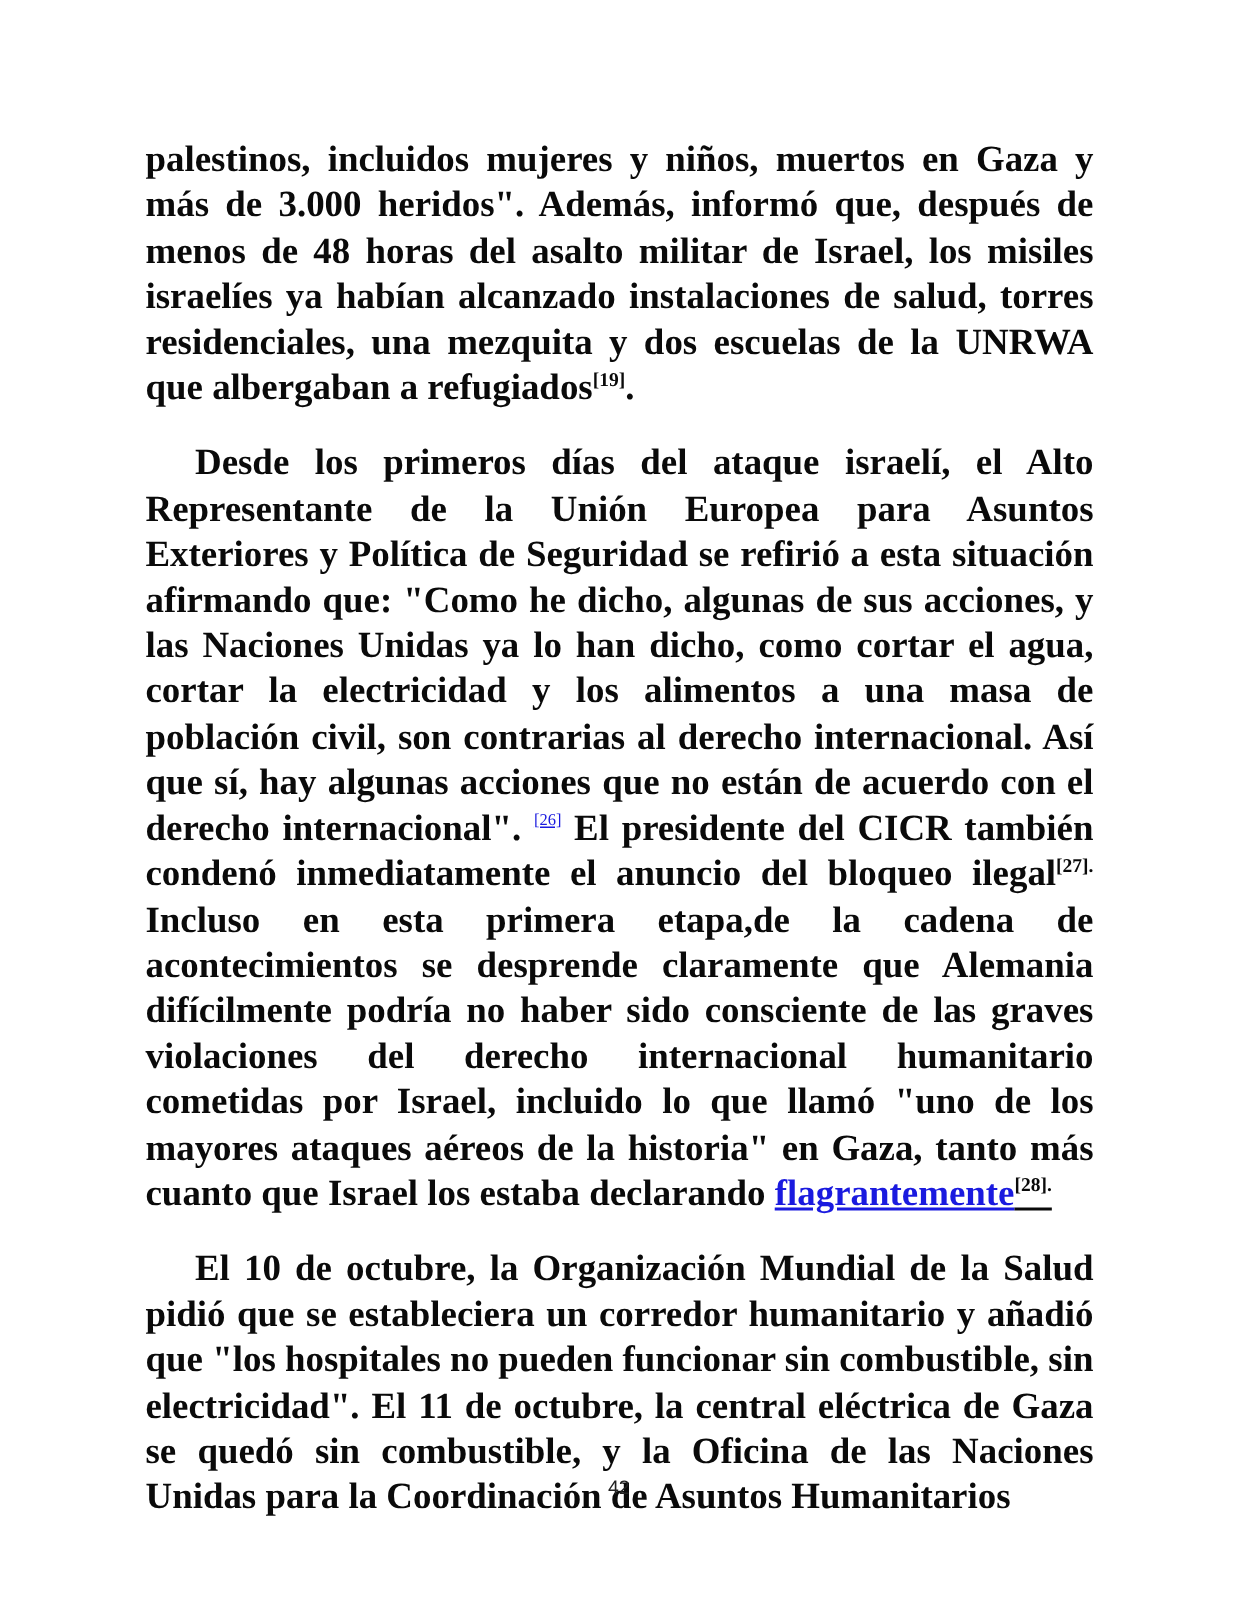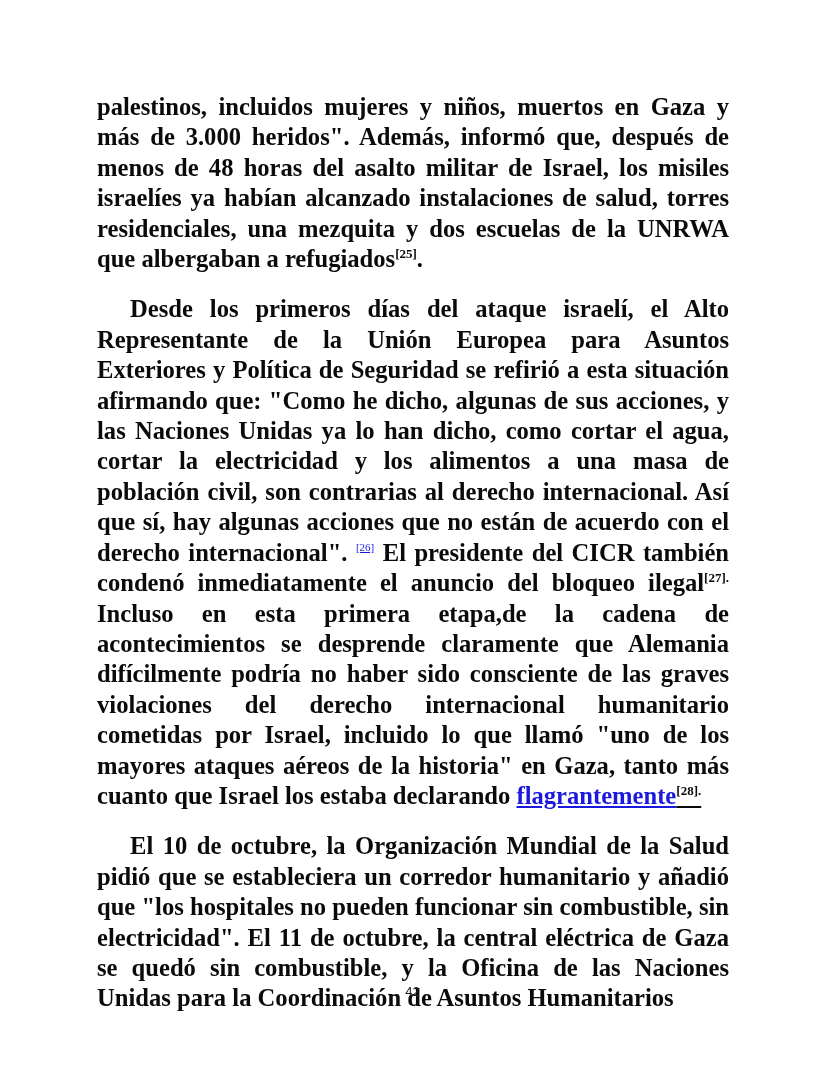--- a/index.html
+++ b/index.html
@@ -20,20 +20,20 @@
     .link-tail { text-decoration: underline; text-decoration-color: #0a0a0a; }
     .page-number {
       position: absolute; left: 0; width: 825px; top: 984px; text-align: center;
       font-family: "Liberation Sans", sans-serif; font-size: 13px; color: #222;
     }
   </style>
 </head>
 <body>
 
 <div class="page">
-  <p class="para"><span>palestinos, incluidos mujeres y niños, muertos en Gaza y más de 3.000 heridos". Además, informó que, después de menos de 48 horas del asalto militar de Israel, los misiles israelíes ya habían alcanzado instalaciones de salud, torres residenciales, una mezquita y dos escuelas de la UNRWA que albergaban a refugiados</span><sup class="fn">[25]</sup><span>.</span></p>
+  <p class="para"><span>palestinos, incluidos mujeres y niños, muertos en Gaza y más de 3.000 heridos". Además, informó que, después de menos de 48 horas del asalto militar de Israel, los misiles israelíes ya habían alcanzado instalaciones de salud, torres residenciales, una mezquita y dos escuelas de la UNRWA que albergaban a refugiados</span><sup class="fn">[19]</sup><span>.</span></p>
 
   <p class="para indent"><span>Desde los primeros días del ataque israelí, el Alto Representante de la Unión Europea para Asuntos Exteriores y Política de Seguridad se refirió a esta situación afirmando que: "Como he dicho, algunas de sus acciones, y las Naciones Unidas ya lo han dicho, como cortar el agua, cortar la electricidad y los alimentos a una masa de población civil, son contrarias al derecho internacional. Así que sí, hay algunas acciones que no están de acuerdo con el derecho internacional". </span><sup class="fnlink"><a class="link" href="#">[26]</a></sup><span> El presidente del CICR también condenó inmediatamente el anuncio del bloqueo ilegal</span><sup class="fn">[27].</sup><span> Incluso en esta primera etapa,de la cadena de acontecimientos se desprende claramente que Alemania difícilmente podría no haber sido consciente de las graves violaciones del derecho internacional humanitario cometidas por Israel, incluido lo que llamó "uno de los mayores ataques aéreos de la historia" en Gaza, tanto más cuanto que Israel los estaba declarando </span><a class="link" href="#">flagrantemente</a><span class="link-tail"><sup class="fn">[28].</sup></span></p>
 
   <p class="para indent"><span>El 10 de octubre, la Organización Mundial de la Salud pidió que se estableciera un corredor humanitario y añadió que "los hospitales no pueden funcionar sin combustible, sin electricidad". El 11 de octubre, la central eléctrica de Gaza se quedó sin combustible, y la Oficina de las Naciones Unidas para la Coordinación de Asuntos Humanitarios</span></p>
 </div>
 
 <div class="page-number">42</div>
 
 </body></html>

